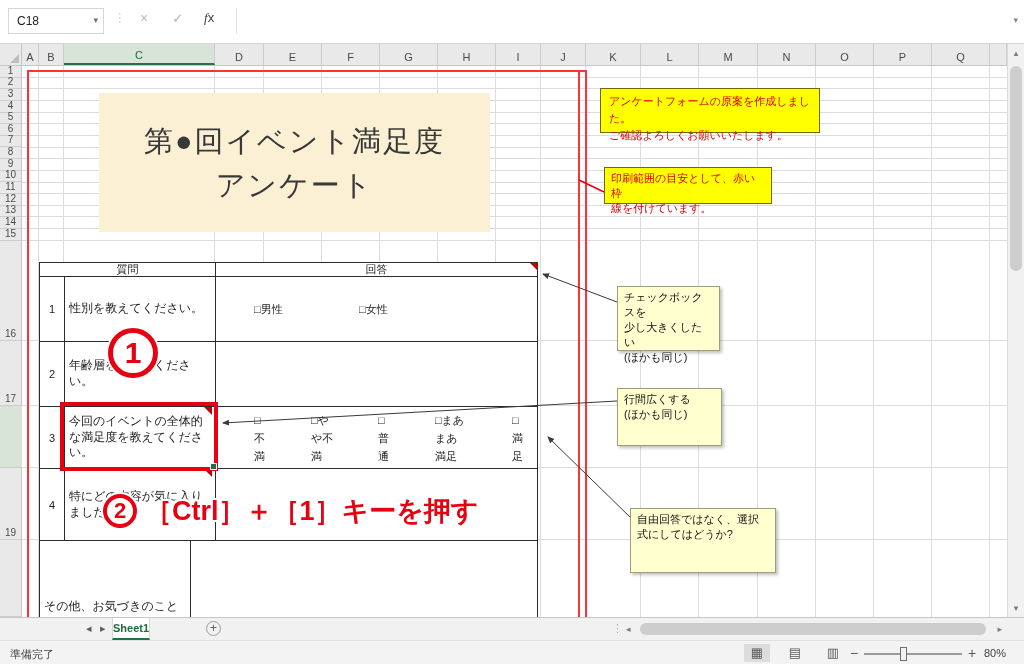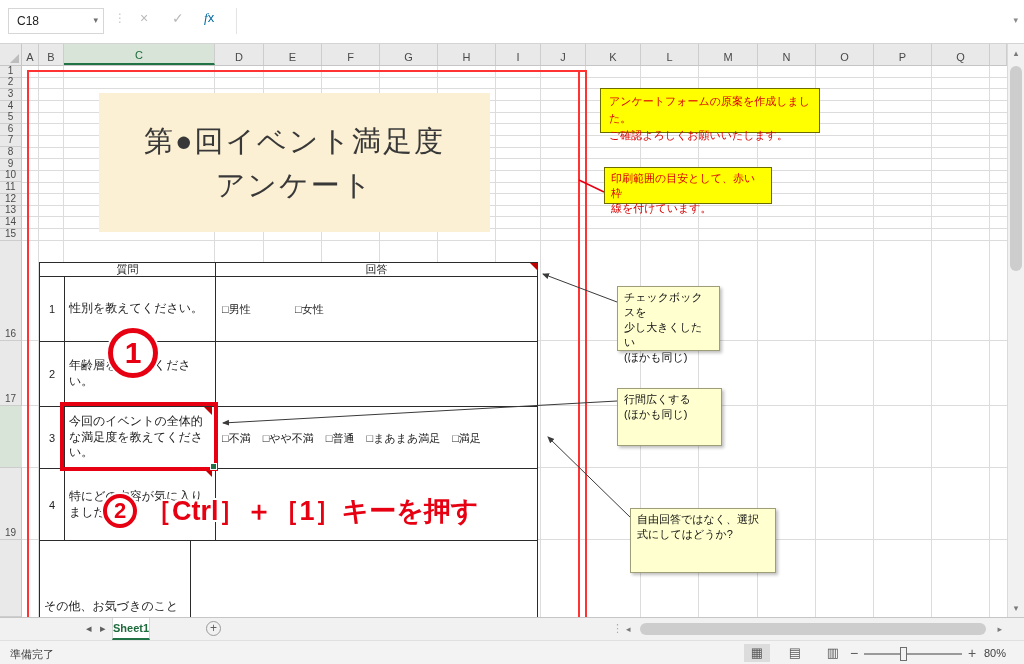--- a/index.html
+++ b/index.html
@@ -7,21 +7,21 @@
   #screen{position:relative;width:1024px;height:664px;background:#fff;overflow:hidden;font-size:11px;color:#222;}
 
   
   .fbar{position:absolute;left:0;top:0;width:1024px;height:43px;background:#fff;border-bottom:1px solid #d4d4d4;}
   .namebox{position:absolute;left:8px;top:8px;width:96px;height:26px;border:1px solid #d6d6d6;box-sizing:border-box;background:#fff;display:flex;align-items:center;padding-left:8px;font-size:12px;color:#222;}
   .nb-caret{position:absolute;right:5px;top:6px;color:#707070;font-size:9px;}
   .fdots{position:absolute;left:114px;top:11px;color:#c9c9c9;font-size:12px;}
   .fbtn{position:absolute;top:10px;font-size:14px;color:#b9b9b9;}
   .fx-cancel{left:140px;}
   .fx-enter{left:172px;}
-  .fx-fn{left:204px;color:#0369a1;font-size:13px;}
+  .fx-fn{left:204px;color:#404040;font-size:13px;}
   .fx-fn i{font-family:"Liberation Serif",serif;font-style:italic;}
   .fdiv{position:absolute;left:236px;top:8px;width:1px;height:26px;background:#e3e3e3;}
   .finput{position:absolute;left:244px;top:8px;width:760px;height:26px;background:#fff;}
   .fchev{position:absolute;right:6px;top:15px;color:#8a8a8a;font-size:9px;}
 
   
   .corner{position:absolute;left:0;top:44px;width:22px;height:22px;background:#e9e9e9;border-right:1px solid #c6c6c6;border-bottom:1px solid #c6c6c6;box-sizing:border-box;}
   .corner-tri{position:absolute;right:2px;bottom:2px;width:0;height:0;border-left:9px solid transparent;border-bottom:9px solid #bdbdbd;}
   #colheads{position:absolute;left:22px;top:44px;width:985px;height:22px;background:#e9e9e9;border-bottom:1px solid #c6c6c6;box-sizing:border-box;display:flex;}
   .chcell{border-right:1px solid #cdcdcd;box-sizing:border-box;display:flex;align-items:flex-end;justify-content:center;font-size:11px;color:#4a4a4a;padding-bottom:2px;}
@@ -52,21 +52,21 @@
   .trow{display:flex;flex:none;border-bottom:1px solid #2b2b2b;box-sizing:border-box;}
   .trow.r1,.trow.r2{height:65px;}
   .trow.r3{height:62px;}
   .trow.r4{height:72px;}
   .trow.r5{height:77px;border-bottom:none;flex-direction:column;}
   .tno{width:25px;border-right:1px solid #2b2b2b;box-sizing:border-box;display:flex;align-items:center;justify-content:center;font-size:11px;}
   .tq{width:151px;border-right:1px solid #2b2b2b;box-sizing:border-box;padding:2px 2px 2px 4px;display:flex;align-items:center;white-space:pre-line;font-size:12px;line-height:1.32;}
   .r5 .tq{align-items:flex-start;padding-top:58px;}
   .ta{flex:1;display:flex;flex-direction:column;justify-content:center;padding-left:6px;font-size:11px;}
   .aline{display:flex;line-height:18px;}
-  .acol{min-width:73px;}
+  .acol{min-width:73px;margin-left:32px;}
   .aflow .acol{min-width:0;margin-right:12px;}
 
   #overlay{position:absolute;left:0;top:0;pointer-events:none;}
 
   
   .ycall{position:absolute;background:#ffff00;border:1px solid #6b6b00;color:#dc0000;font-size:11px;line-height:17px;padding:4px 8px;white-space:pre-line;box-sizing:border-box;}
   .yA{left:578px;top:22px;width:220px;height:45px;}
   .yB{left:582px;top:101px;width:168px;height:37px;line-height:15px;padding:3px 6px;}
   .cmt{position:absolute;background:#ffffcf;border:1px solid #9e9e78;box-shadow:2px 2px 3px rgba(0,0,0,0.25);color:#111;font-size:11px;line-height:15px;padding:3px 6px;white-space:pre-line;box-sizing:border-box;}
   .cC{left:595px;top:220px;width:103px;height:65px;}

